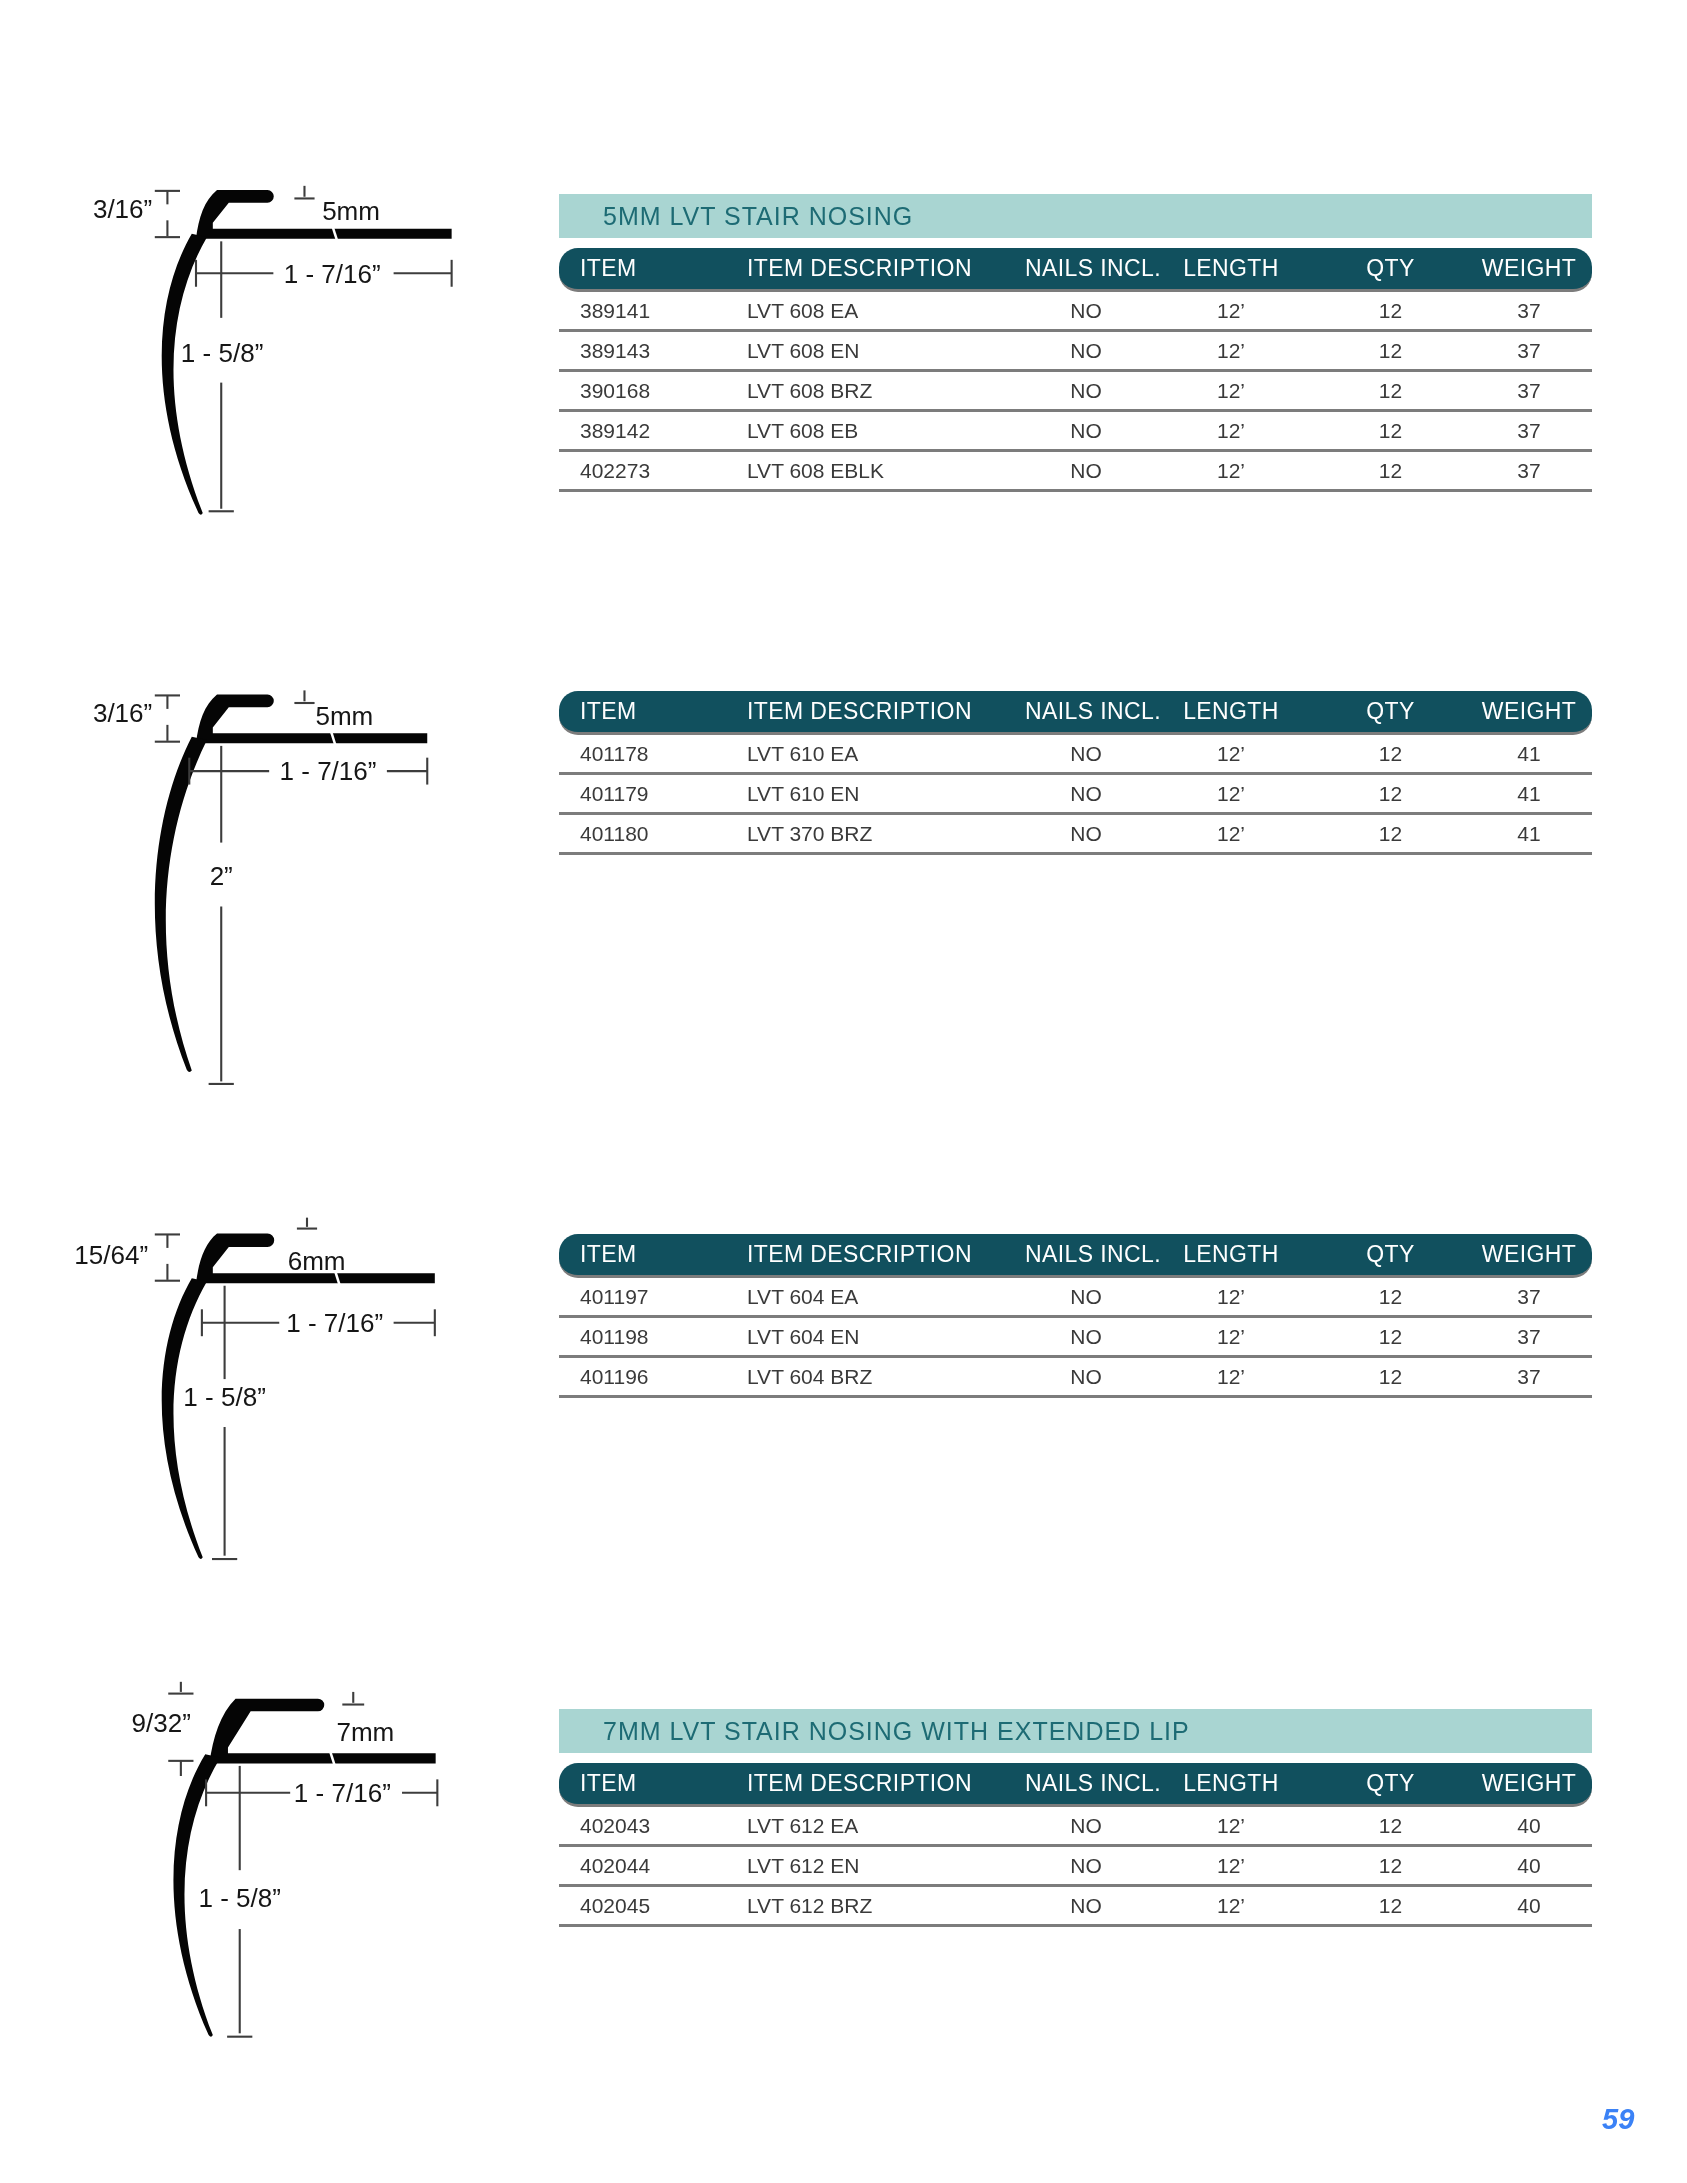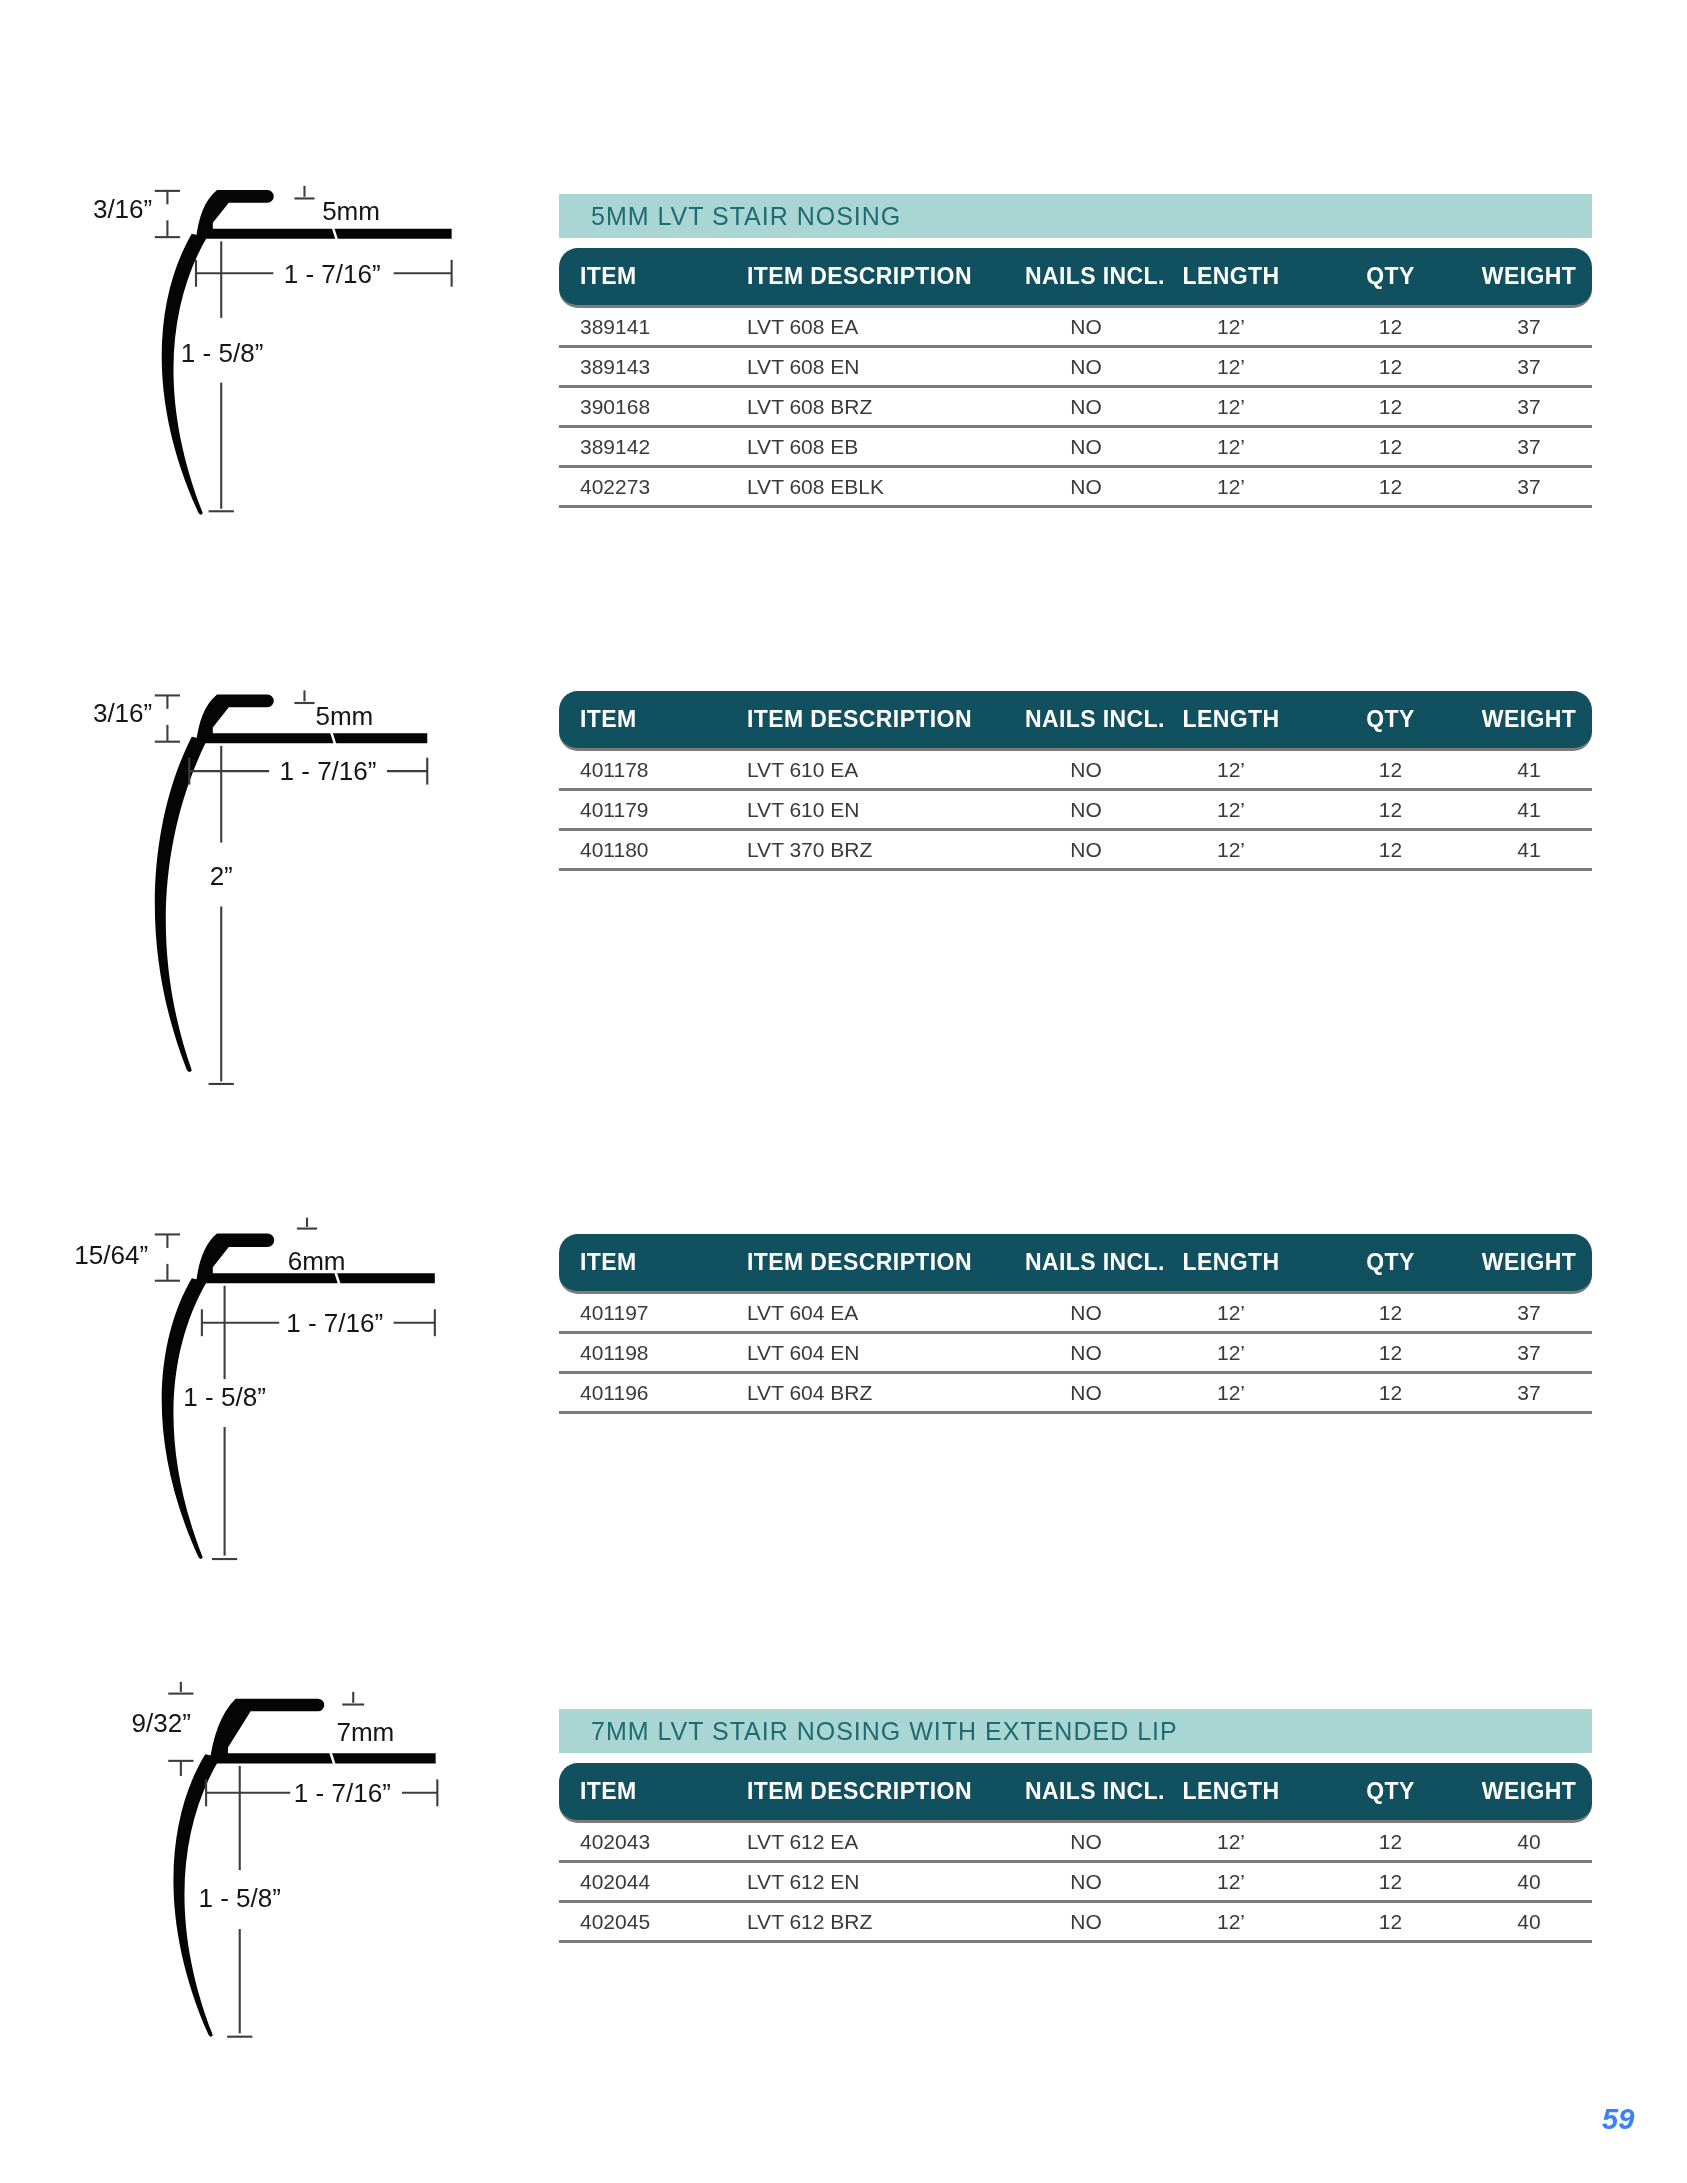--- a/index.html
+++ b/index.html
@@ -9,29 +9,29 @@
   }
   svg.diagrams { position:absolute; left:0; top:0; width:1687px; height:2183px; }
   .profile { fill:#050505; stroke:none; }
   .slit { stroke:#ffffff; stroke-width:3; }
   .dim { stroke:#3d3d3d; stroke-width:2.5; fill:none; }
   .dim-text { font-family:"Liberation Sans", sans-serif; font-size:31px; fill:#161616; }
 
   .section { position:absolute; left:559px; width:1033px; }
   .title-bar {
     height:44px; background:#a9d5d2; display:flex; align-items:center;
-    padding-left:32px; box-sizing:border-box; margin-bottom:10px;
+    padding-left:44px; box-sizing:border-box; margin-bottom:10px;
     color:#1d6b74; font-size:25px; letter-spacing:1px;
   }
   .grid6 {
     display:grid; grid-template-columns:188px 278px 122px 168px 151px 126px;
     align-items:center;
   }
   .thead {
-    height:60px; background:#11505e; color:#ffffff; font-weight:bold;
+    height:44px; background:#11505e; color:#ffffff; font-weight:normal;
     font-size:23px; letter-spacing:0.4px;
     border-bottom:3.4px solid #7c7c7c; box-sizing:border-box;border-radius:19px;
   }
   .row {
     height:40px; font-size:21px; color:#3a3a3a;
     border-bottom:3.4px solid #7c7c7c; box-sizing:border-box;
   }
   .cell { white-space:nowrap; }
   .cell.c1 { padding-left:21px; text-align:left; }
   .cell.c2 { text-align:left; }

